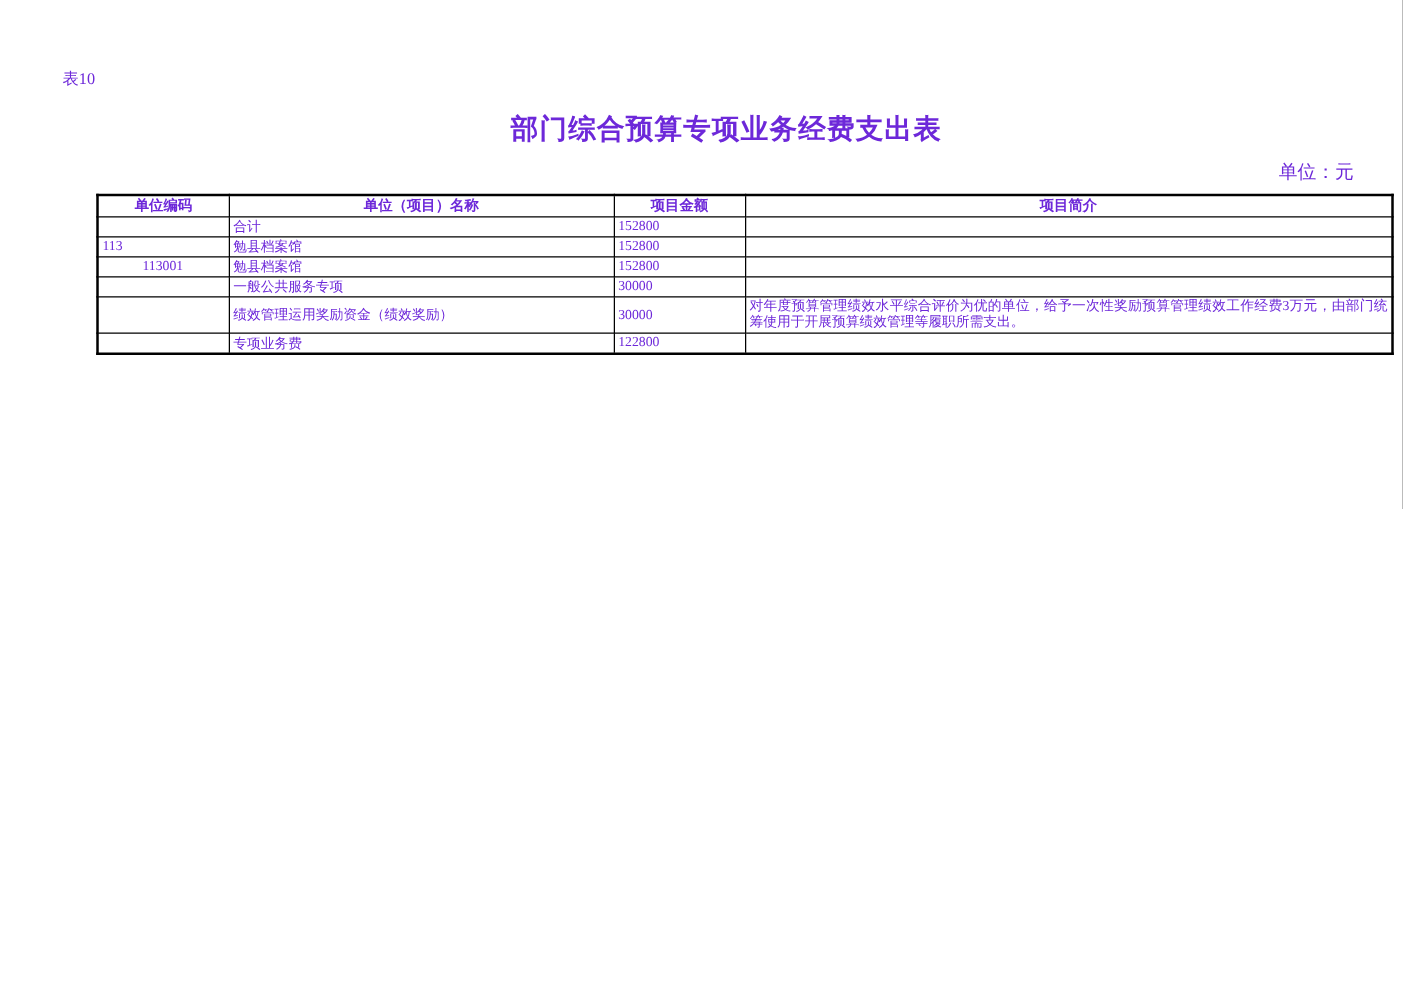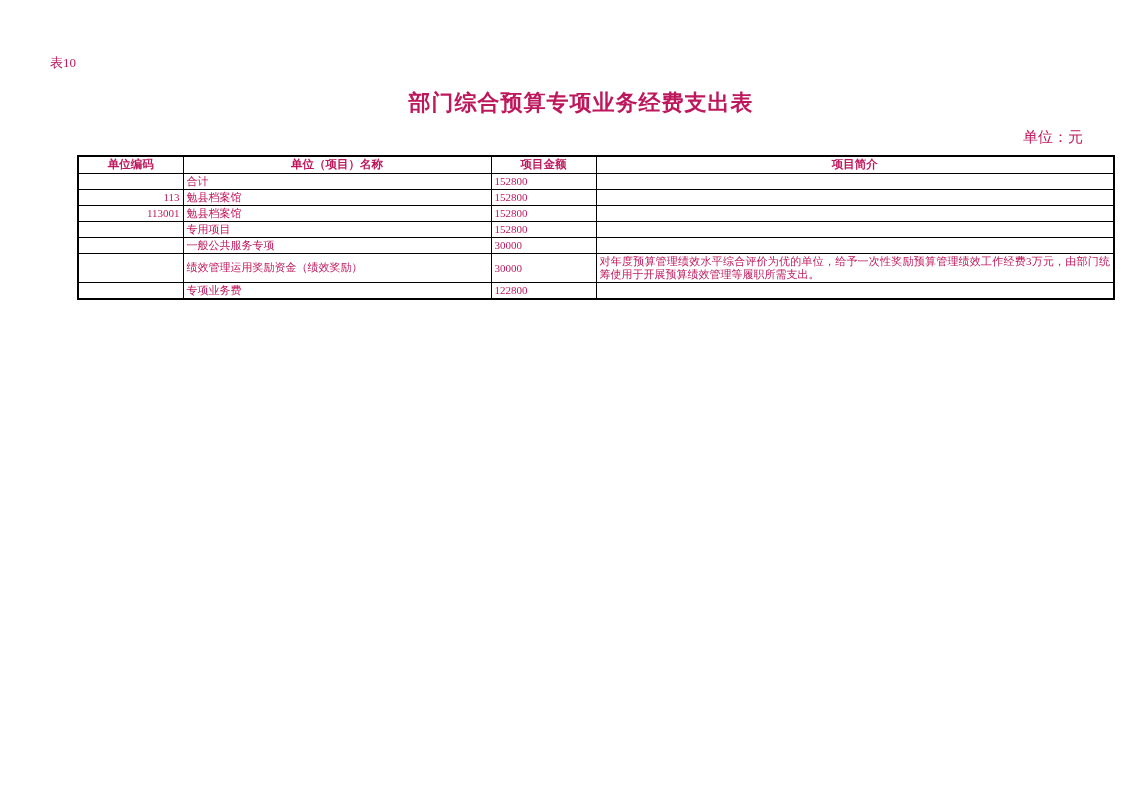--- a/index.html
+++ b/index.html
@@ -4,21 +4,21 @@
 <style>
   * { margin: 0; padding: 0; box-sizing: border-box; }
   html, body { background: #888; }
   .page {
     position: relative;
     width: 1122px;
     height: 793px;
     margin: 0 auto;
     background: #ffffff;
     font-family: "Liberation Serif", "DejaVu Serif", serif;
-    color: #be185d;
+    color: #6d28d9;
     overflow: hidden;
   }
   .table-label {
     position: absolute;
     left: 50px;
     top: 54px;
     font-size: 13px;
   }
   .doc-title {
     position: absolute;
@@ -57,21 +57,21 @@
   }
   table.budget th {
     font-family: "Liberation Sans", "DejaVu Sans", sans-serif;
     font-weight: bold;
     font-size: 11.5px;
     text-align: center;
     height: 17px;
   }
   tr.row-normal { height: 16px; }
   tr.row-tall { height: 29px; }
-  td.cell-code { text-align: right; padding-left: 3px; }
+  td.cell-code { text-align: left; padding-left: 3px; }
   td.cell-code.indent { padding-left: 35px; }
   td.cell-name { text-align: left; padding-left: 4px; }
   td.cell-amount { text-align: left; padding-left: 4px; }
   td.cell-brief {
     text-align: left;
     font-size: 10.5px;
     line-height: 1.12;
     padding: 1px 3px;
     text-align: justify;
   }
@@ -127,26 +127,20 @@
         <td class="cell-brief"></td>
       </tr>
       <tr class="row-normal">
         <td class="cell-code indent">113001</td>
         <td class="cell-name">勉县档案馆</td>
         <td class="cell-amount">152800</td>
         <td class="cell-brief"></td>
       </tr>
       <tr class="row-normal">
         <td class="cell-code"></td>
-        <td class="cell-name">专用项目</td>
-        <td class="cell-amount">152800</td>
-        <td class="cell-brief"></td>
-      </tr>
-      <tr class="row-normal">
-        <td class="cell-code"></td>
         <td class="cell-name">一般公共服务专项</td>
         <td class="cell-amount">30000</td>
         <td class="cell-brief"></td>
       </tr>
       <tr class="row-tall">
         <td class="cell-code"></td>
         <td class="cell-name">绩效管理运用奖励资金（绩效奖励）</td>
         <td class="cell-amount">30000</td>
         <td class="cell-brief">对年度预算管理绩效水平综合评价为优的单位，给予一次性奖励预算管理绩效工作经费3万元，由部门统筹使用于开展预算绩效管理等履职所需支出。</td>
       </tr>

